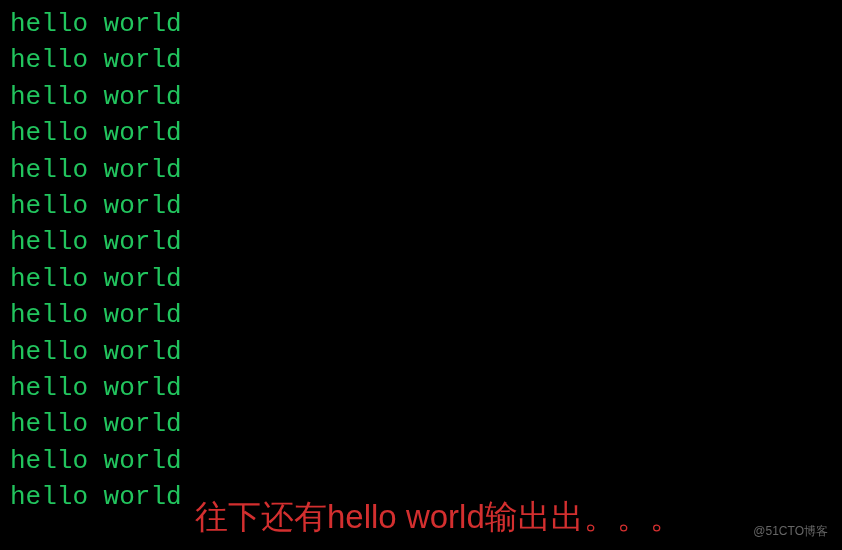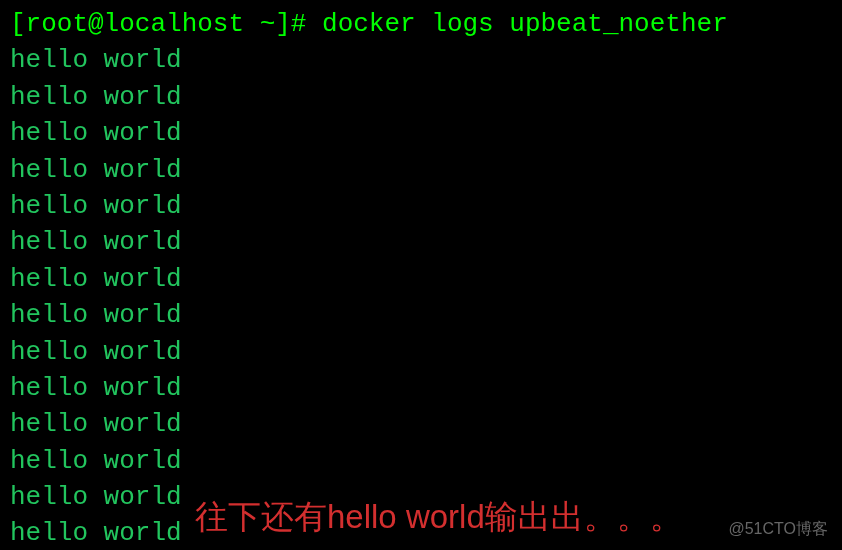--- a/index.html
+++ b/index.html
@@ -40,29 +40,28 @@
       left: 195px;
       font-family: Arial, 'Microsoft YaHei', sans-serif;
       font-size: 33px;
       color: #d32f2f;
     }
     .watermark {
       position: absolute;
       bottom: 10px;
       right: 14px;
       font-family: Arial, sans-serif;
-      font-size: 16px;
+      font-size: 12px;
       color: #666;
     }
   </style>
 </head>
 <body>
 
 <div class="terminal">
-  <div class="prompt-line"><span class="prompt">[root@localhost ~]# </span><span class="command">docker logs upbeat_noether</span></div>
   <div id="output-container">
       <div class="output-line">hello world</div>
       <div class="output-line">hello world</div>
       <div class="output-line">hello world</div>
       <div class="output-line">hello world</div>
       <div class="output-line">hello world</div>
       <div class="output-line">hello world</div>
       <div class="output-line">hello world</div>
       <div class="output-line">hello world</div>
       <div class="output-line">hello world</div>

